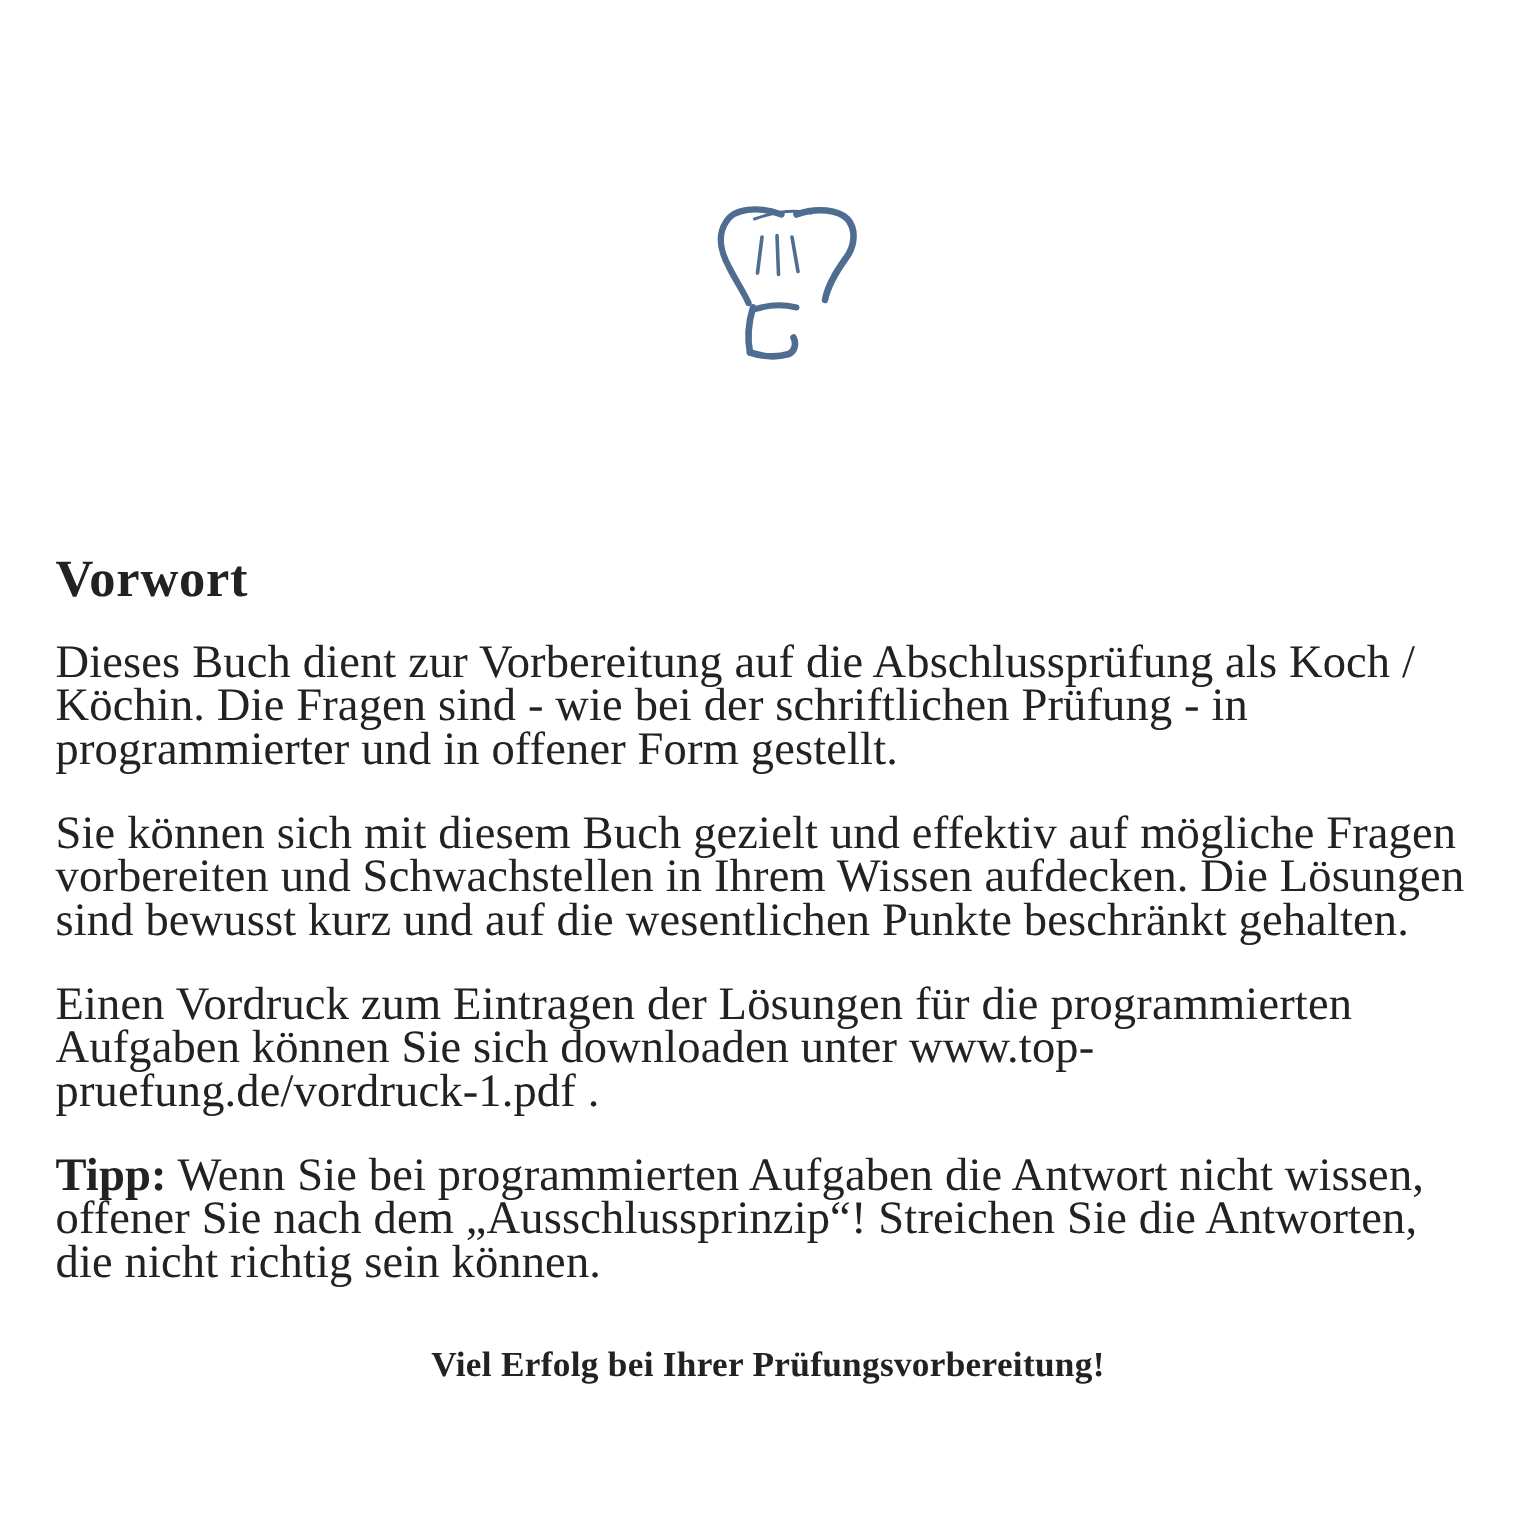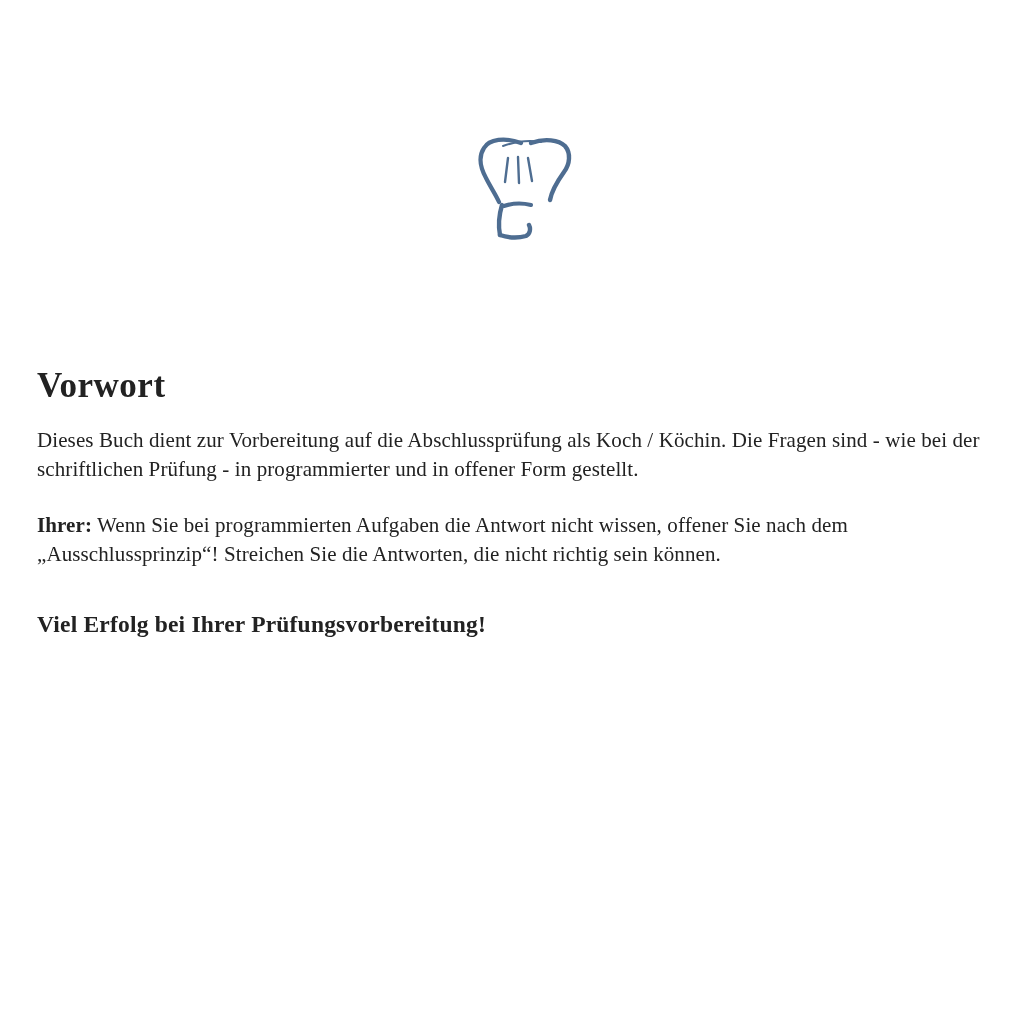--- a/index.html
+++ b/index.html
@@ -32,32 +32,33 @@
     margin-top: 44px;
   }
   .heading {
     font-size: 35px;
     font-weight: bold;
     line-height: 40px;
     margin: 0 0 20px 0;
     letter-spacing: 0.5px;
   }
   .para {
-    font-size: 21px;
+    font-size: 31px;
     line-height: 29px;
     margin: 0 0 27px 0;
     letter-spacing: 0.1px;
   }
   .tip-label { font-weight: bold; }
   .closing {
     font-size: 23.5px;
     line-height: 29px;
     font-weight: bold;
     margin: 41px 0 0 0;
     letter-spacing: 0.2px;
+    text-align: center;
   }
 </style>
 </head>
 <body>
 
 <div class="page">
 
   <div class="logo">
     <svg viewBox="0 0 120 130" xmlns="http://www.w3.org/2000/svg" fill="none" stroke="#4e6d91" stroke-linecap="round" stroke-linejoin="round">
 
@@ -77,21 +78,23 @@
 
       <path d="M 35 106 C 44 109, 54 109, 61 107 C 65 105, 66 100, 64 96" stroke-width="4.4"></path>
     </svg>
   </div>
 
   <div class="content">
     <h1 class="heading">Vorwort</h1>
 
     <p class="para">Dieses Buch dient zur Vorbereitung auf die Abschlussprüfung als Koch / Köchin. Die Fragen sind - wie bei der schriftlichen Prüfung - in programmierter und in offener Form gestellt.</p>
 
+    <p class="para">Sie können sich mit diesem Buch gezielt und effektiv auf mögliche Fragen vorbereiten und Schwachstellen in Ihrem Wissen aufdecken. Die Lösungen sind bewusst kurz und auf die wesentlichen Punkte beschränkt gehalten.</p>
 
 
+    <p class="para">Einen Vordruck zum Eintragen der Lösungen für die programmierten Aufgaben können Sie sich downloaden unter www.top-pruefung.de/vordruck-1.pdf .</p>
 
-    <p class="para"><span class="tip-label">Ihrer:</span><span> Wenn Sie bei programmierten Aufgaben die Antwort nicht wissen, offener Sie nach dem „Ausschlussprinzip“! Streichen Sie die Antworten, die nicht richtig sein können.</span></p>
+    <p class="para"><span class="tip-label">Tipp:</span><span> Wenn Sie bei programmierten Aufgaben die Antwort nicht wissen, offener Sie nach dem „Ausschlussprinzip“! Streichen Sie die Antworten, die nicht richtig sein können.</span></p>
 
     <p class="closing">Viel Erfolg bei Ihrer Prüfungsvorbereitung!</p>
   </div>
 
 </div>
 
 </body></html>

